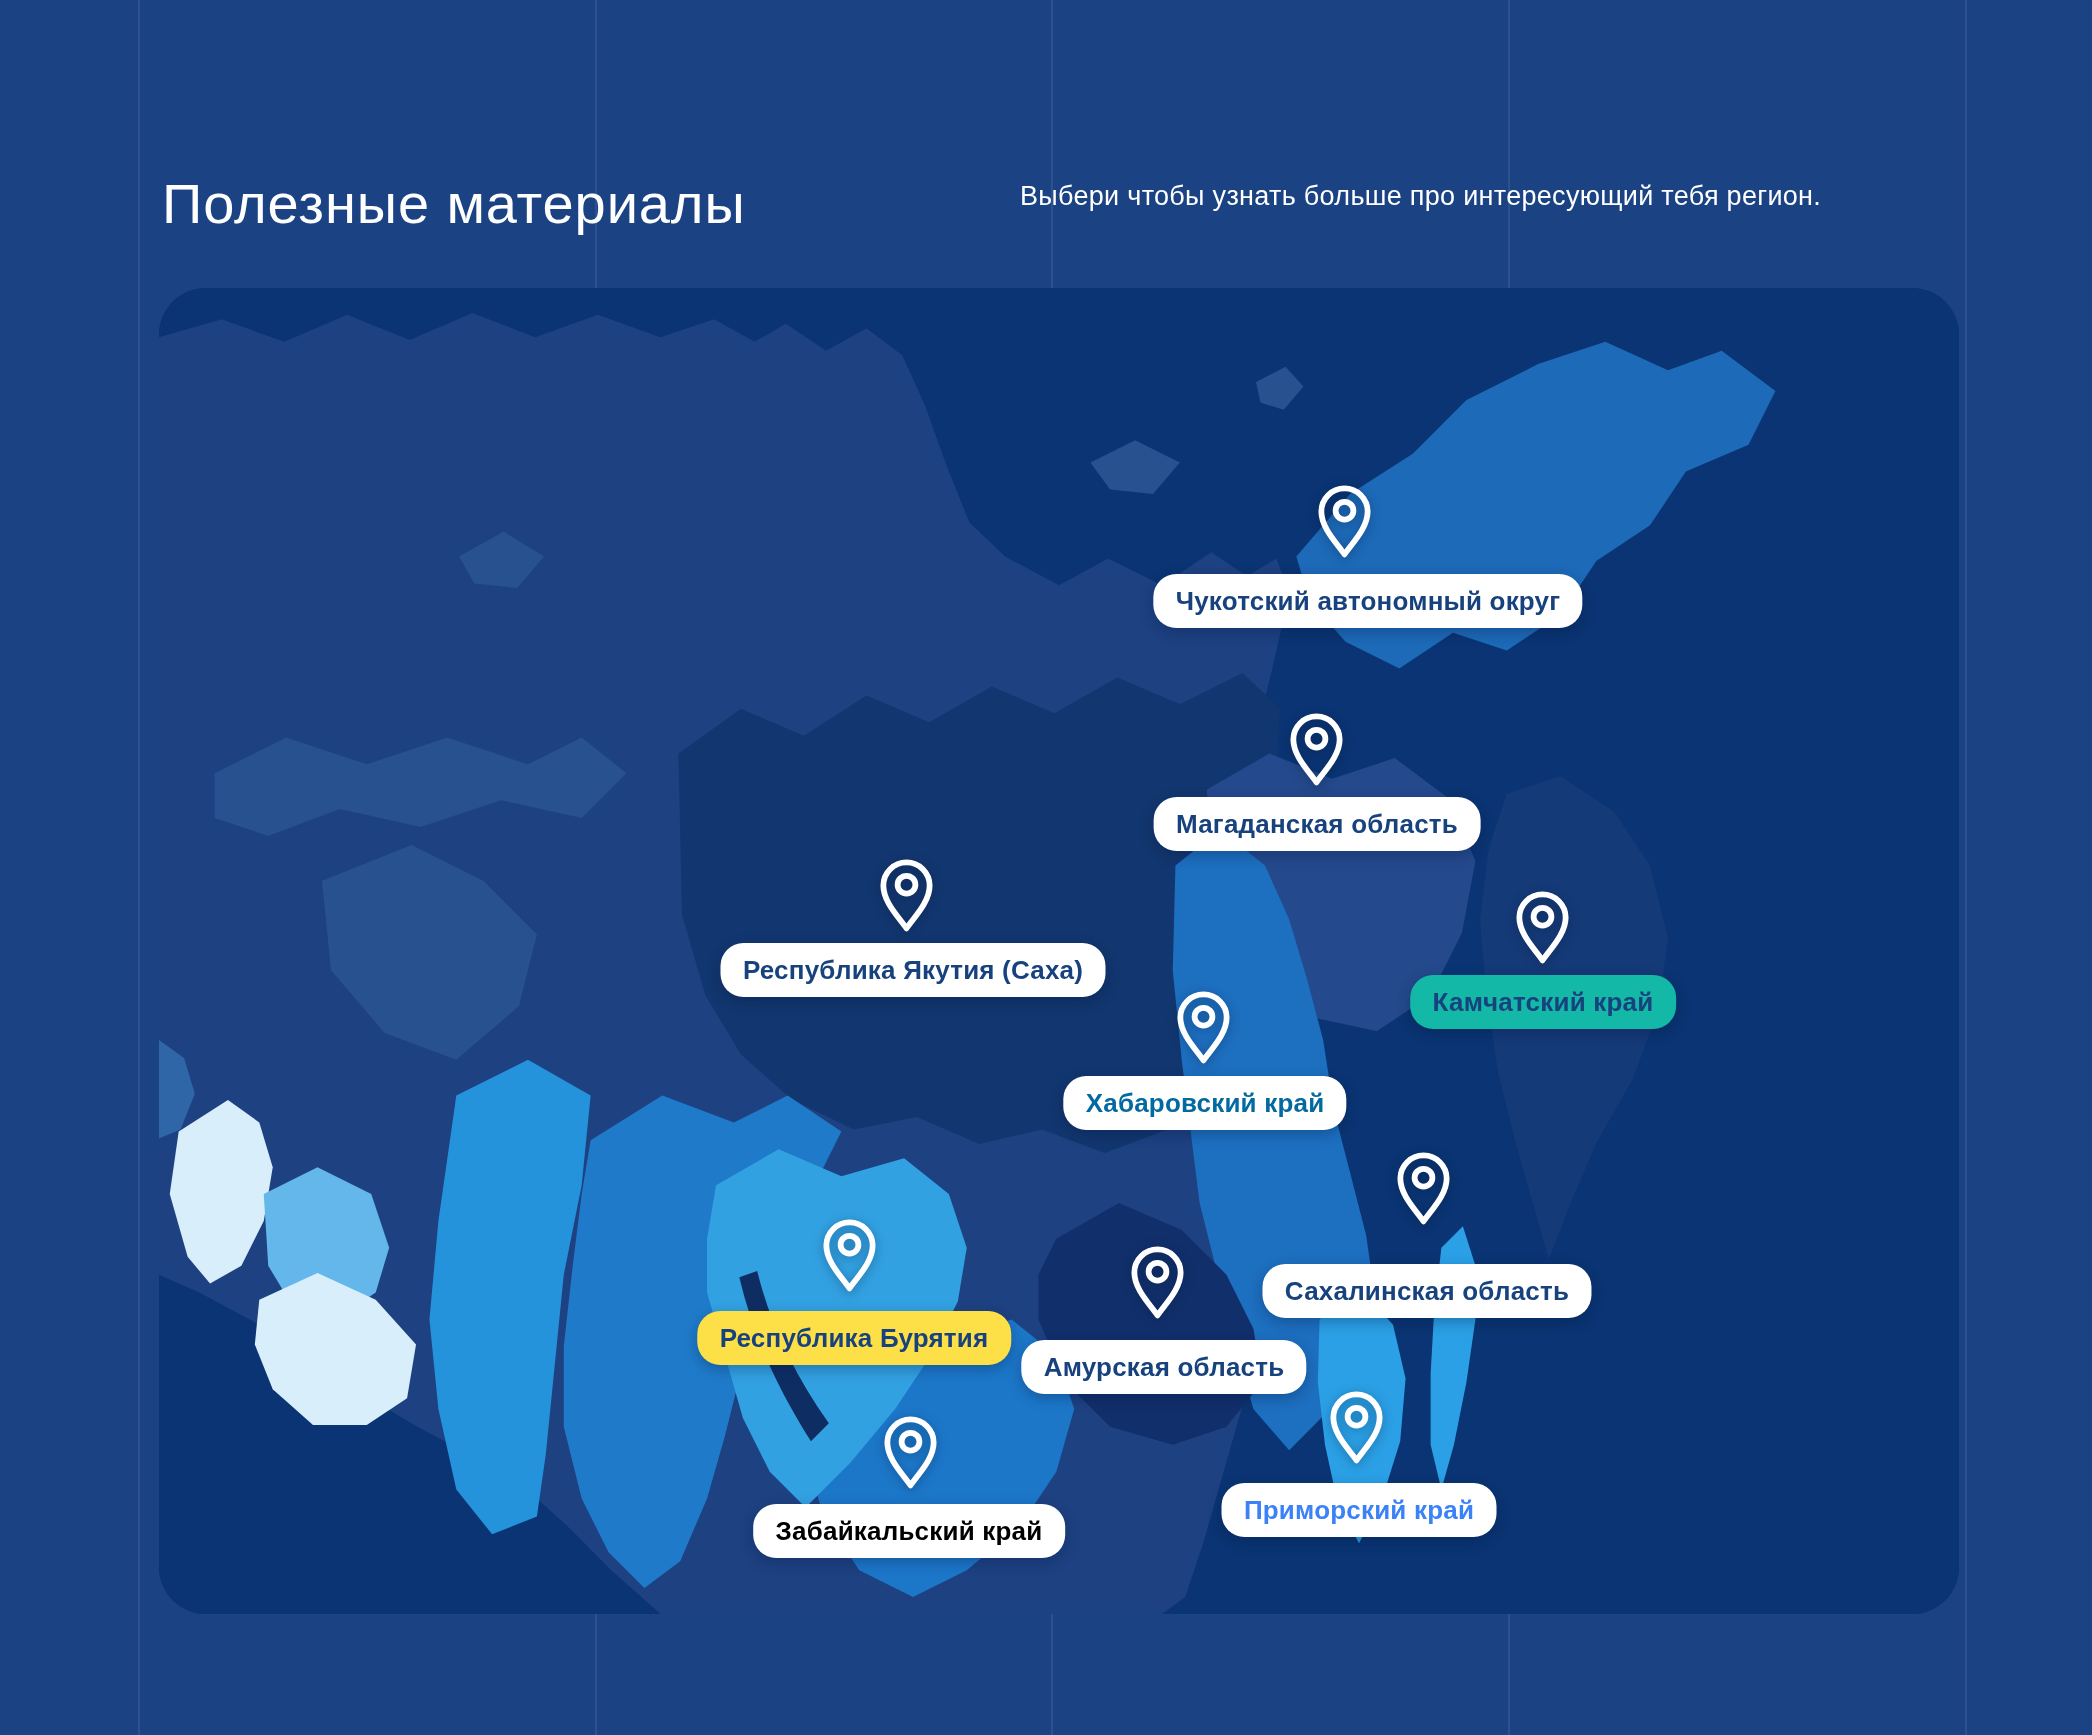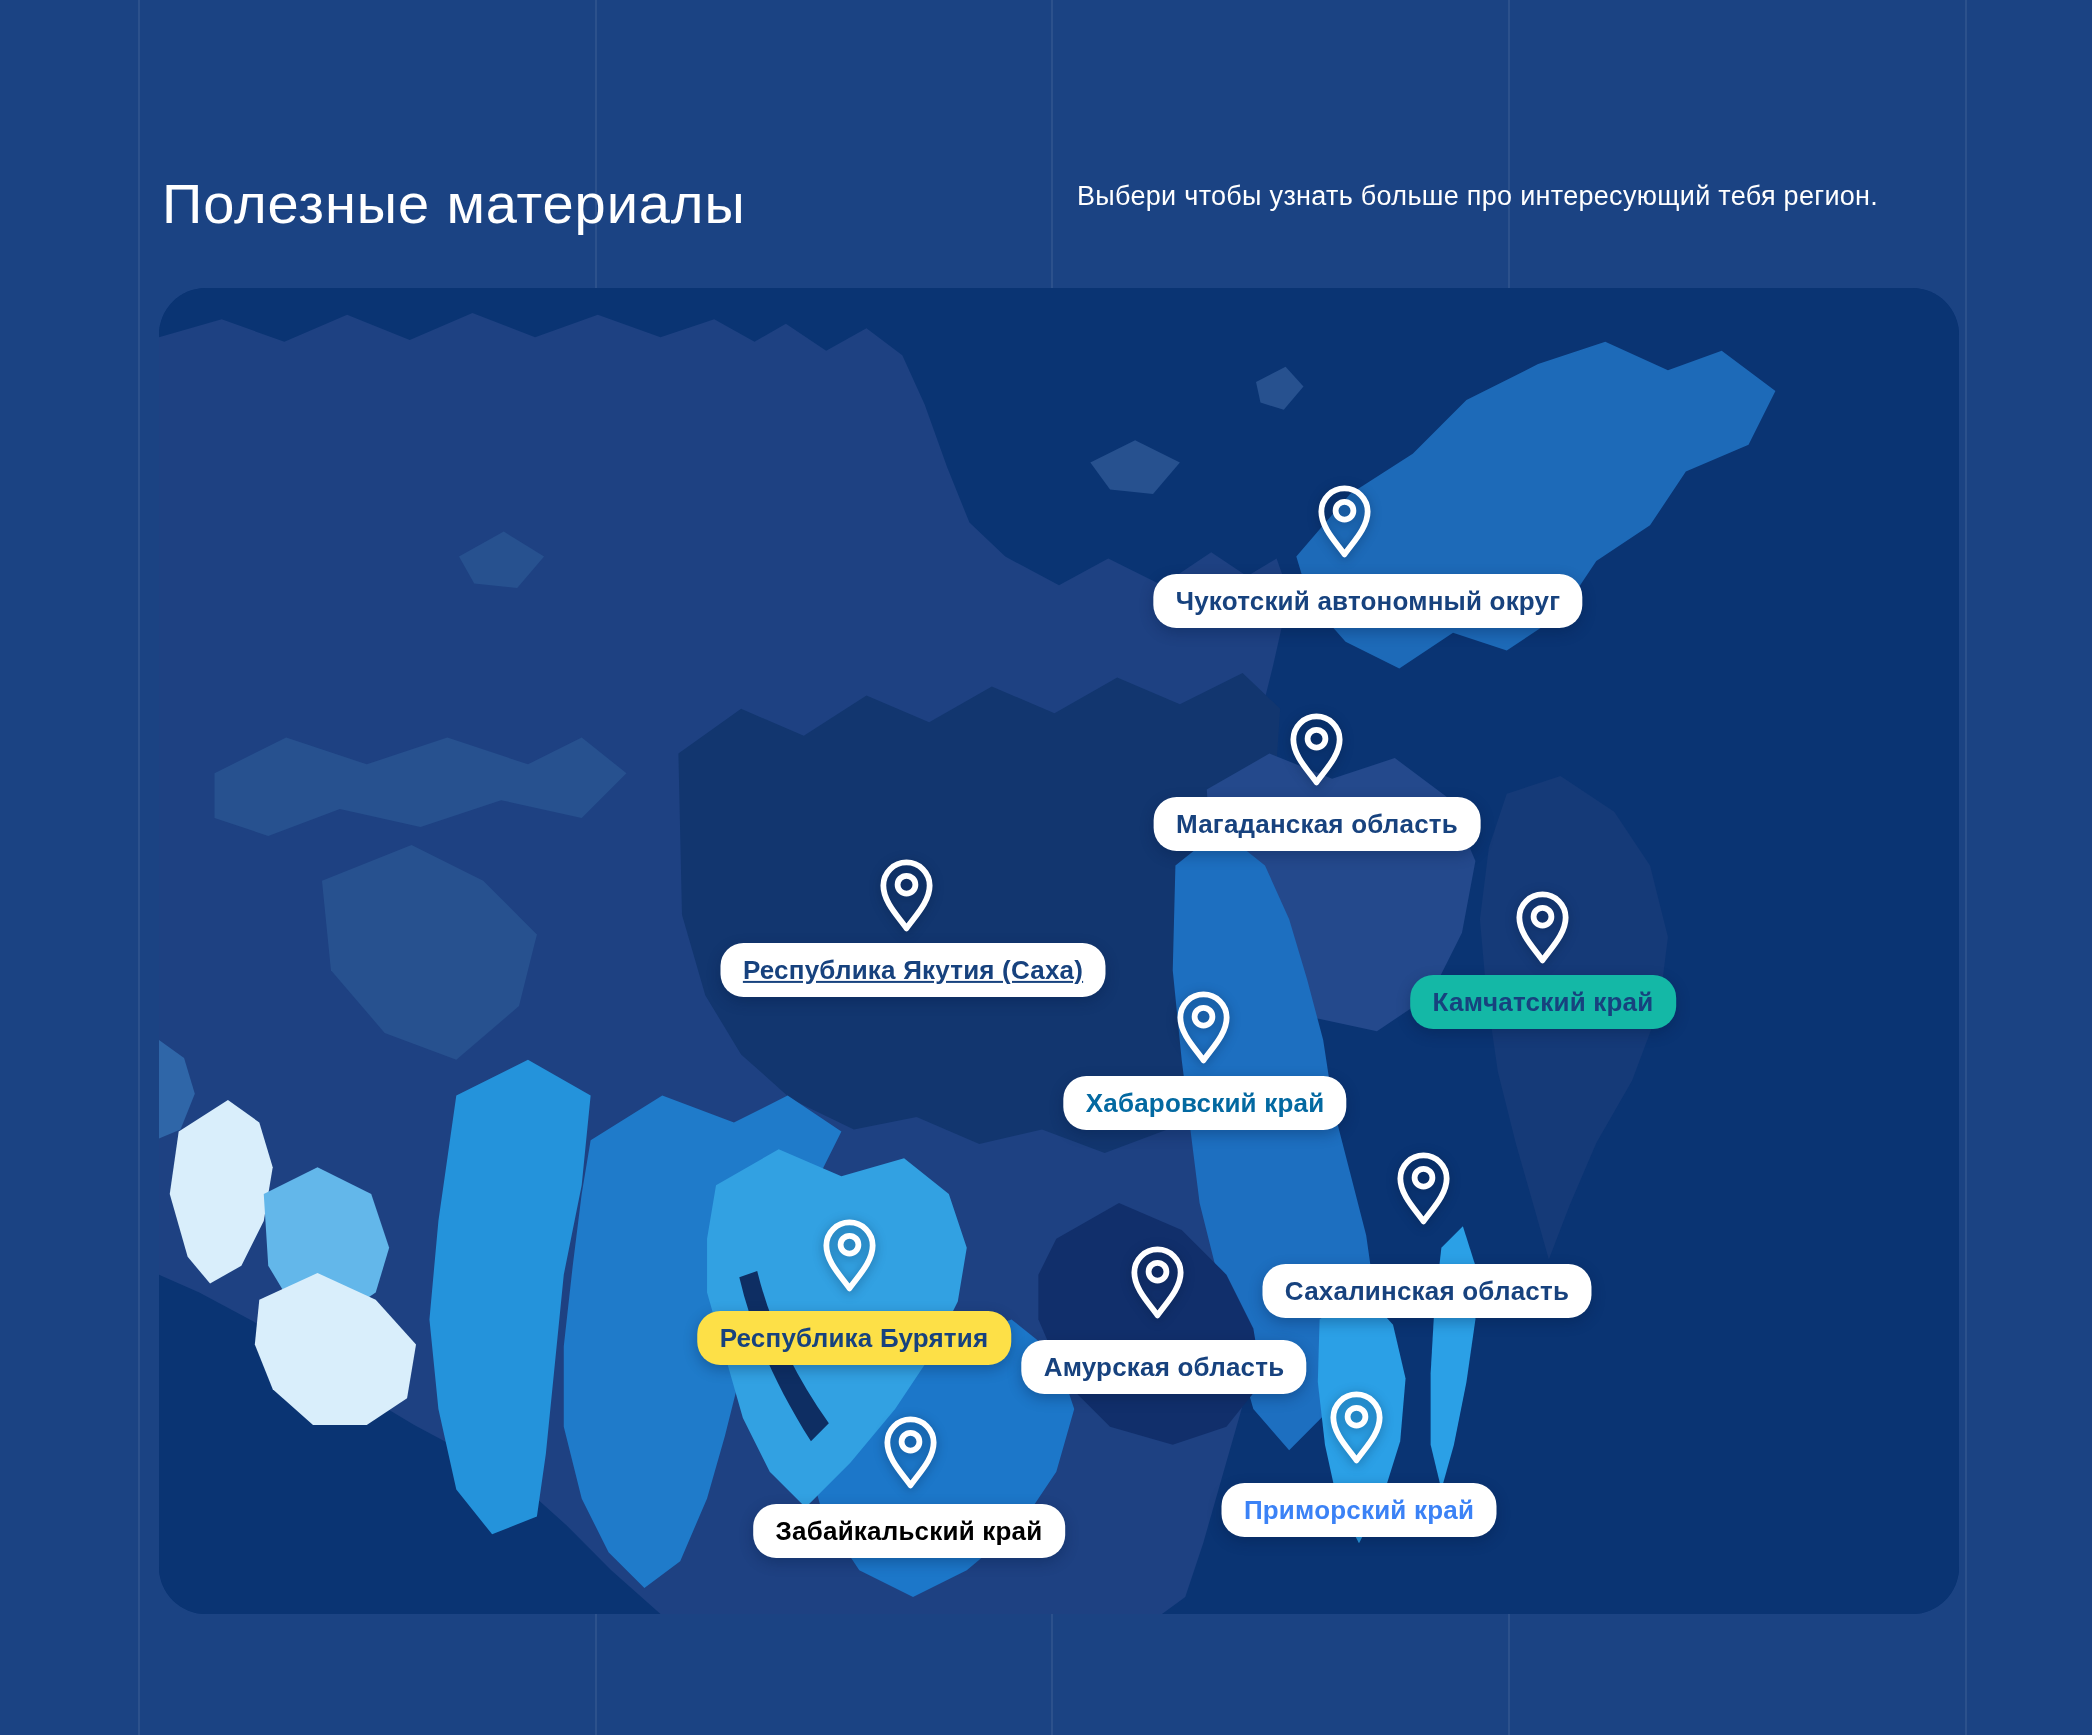--- a/index.html
+++ b/index.html
@@ -13,21 +13,21 @@
   .gridline{
     position:absolute;top:0;bottom:0;width:1.8px;
     background:rgba(255,255,255,0.08);
   }
   .page-title{
     position:absolute;left:162px;top:133px;
     font-size:56px;font-weight:500;color:#FFFFFF;
     letter-spacing:0.9px;white-space:nowrap;
   }
   .page-subtitle{
-    position:absolute;left:1077px;top:154px;
+    position:absolute;left:1020px;top:154px;
     font-size:27px;font-weight:400;color:#FFFFFF;
     letter-spacing:0.3px;white-space:nowrap;
   }
   .map-panel{
     position:absolute;left:159px;top:288px;
     width:1800px;height:1326px;
     background:#0A3473;border-radius:47px;
     overflow:hidden;
   }
   .map-panel svg.map{
@@ -121,21 +121,21 @@
       <circle cx="32" cy="31" r="10" fill="none" stroke="#FFFFFF" stroke-width="6.5"></circle>
     </svg>
     <div class="region-label" style="left: 1158px; top: 536px; color: rgb(23, 66, 126); background: rgb(255, 255, 255);">Магаданская область</div>
   </div>
 
   <div class="region-marker">
     <svg class="pin" viewBox="0 0 64 84" style="left: 748px; top: 598px;">
       <path d="M32 80 C22 66 6 50 6 32 a26 26 0 1 1 52 0 C58 50 42 66 32 80 Z" fill="none" stroke="#FFFFFF" stroke-width="6.5" stroke-linejoin="round"></path>
       <circle cx="32" cy="31" r="10" fill="none" stroke="#FFFFFF" stroke-width="6.5"></circle>
     </svg>
-    <div class="region-label" style="left: 754px; top: 682px; color: rgb(23, 66, 126); background: rgb(255, 255, 255); text-decoration: underline;">Республика Якутия (Саха)</div>
+    <div class="region-label" style="left: 754px; top: 682px; color: rgb(23, 66, 126); background: rgb(255, 255, 255);">Республика Якутия (Саха)</div>
   </div>
 
   <div class="region-marker">
     <svg class="pin" viewBox="0 0 64 84" style="left: 1384px; top: 630px;">
       <path d="M32 80 C22 66 6 50 6 32 a26 26 0 1 1 52 0 C58 50 42 66 32 80 Z" fill="none" stroke="#FFFFFF" stroke-width="6.5" stroke-linejoin="round"></path>
       <circle cx="32" cy="31" r="10" fill="none" stroke="#FFFFFF" stroke-width="6.5"></circle>
     </svg>
     <div class="region-label" style="left: 1384px; top: 714px; color: rgb(23, 66, 126); background: #14b8a6;">Камчатский край</div>
   </div>
 

